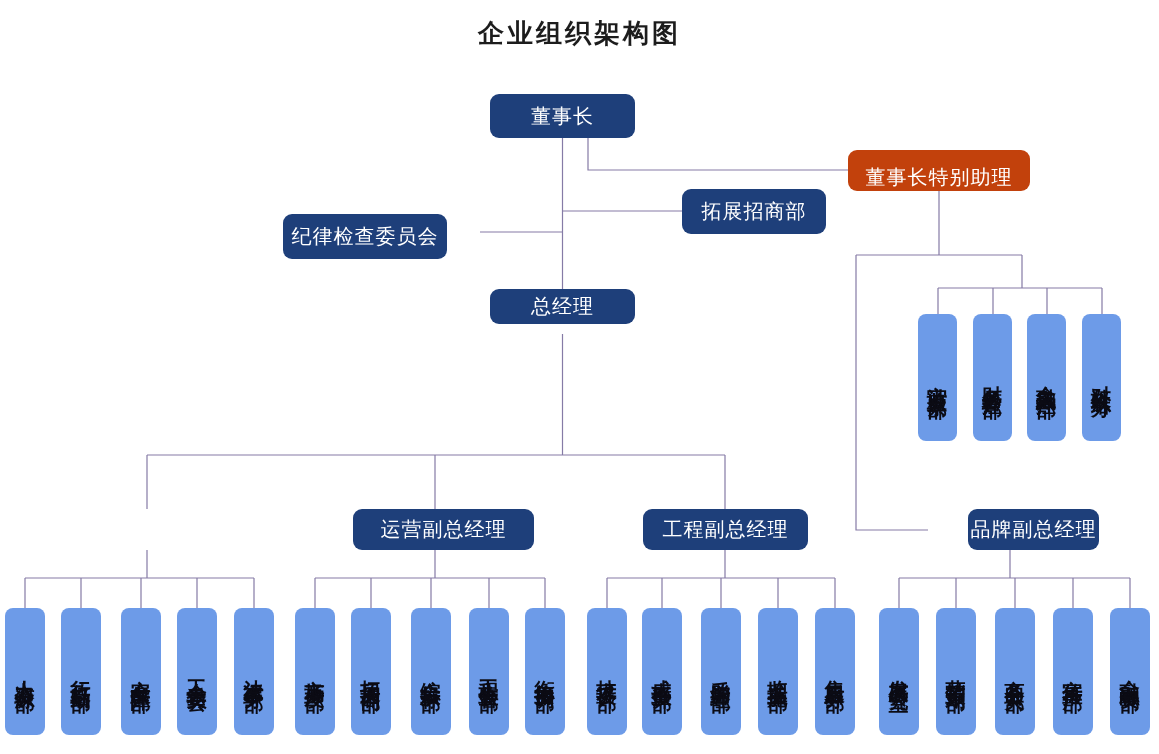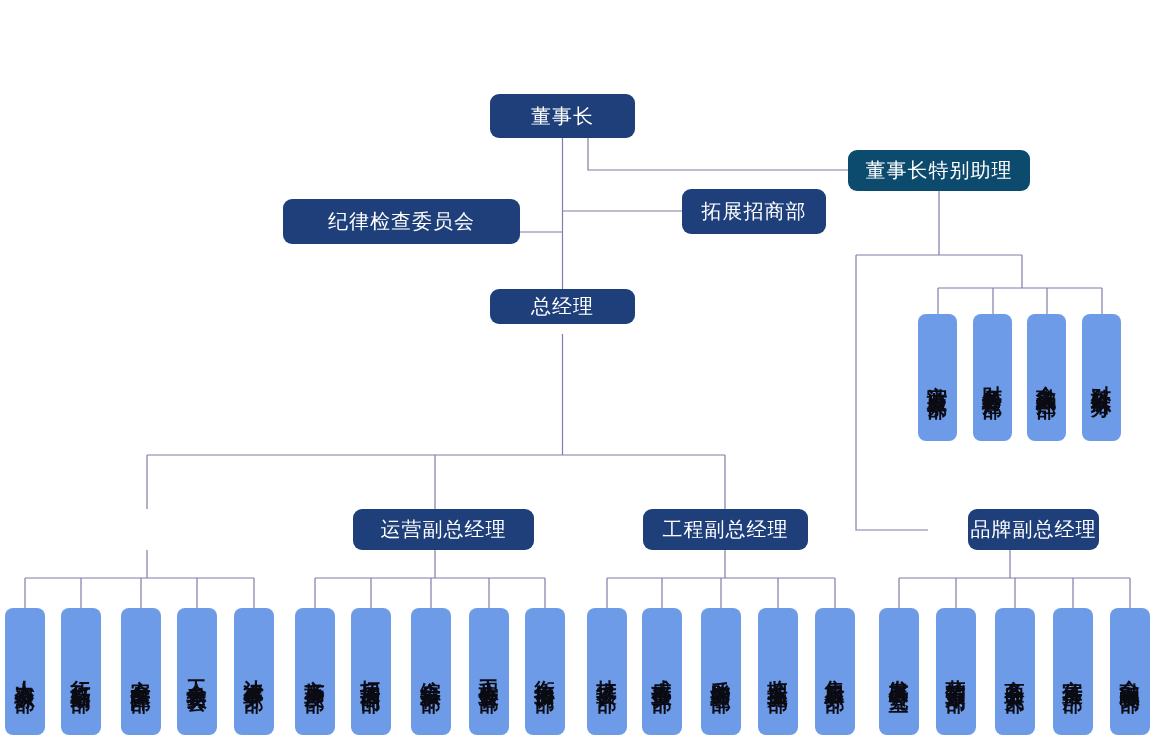--- a/index.html
+++ b/index.html
@@ -18,21 +18,21 @@
   }
   .lines{position:absolute;left:0;top:0;}
   .node{
     position:absolute;
     display:flex;align-items:center;justify-content:center;
     border-radius:9px;
     font-size:20px;letter-spacing:1px;
     box-sizing:border-box;
   }
   .navy{background:#1e3f7a;color:#ffffff;}
-  .blue{background:#0c4a6e;color:#ffffff;}
+  .blue{background:#c2410c;color:#ffffff;align-items:flex-end;}
   .vbox{
     position:absolute;
     background:#6d9be8;
     border-radius:8px;
     display:flex;align-items:center;justify-content:center;
     box-sizing:border-box;
   }
   .vbox span{
     writing-mode:vertical-rl;
     text-orientation:upright;
@@ -41,20 +41,21 @@
     letter-spacing:3px;
     color:#0b0b14;
     line-height:1;
   }
 </style>
 </head>
 <body>
 
 <div class="canvas">
 
+  <div class="title">企业组织架构图</div>
 
   <svg class="lines" width="1159" height="754" viewBox="0 0 1159 754">
     <path fill="none" stroke="#857ba6" stroke-width="1.2" d="
       M562.5 138 L562.5 289
       M588 138 L588 170 L848 170
       M562.5 211 L682 211
       M480 232 L562.5 232
       M939 191 L939 255
       M856 255 L1022 255
       M856 255 L856 530 L928 530
@@ -89,21 +90,21 @@
   </div>
 
   <div class="node blue" style="left:848px;top:150px;width:182px;height:41px">
     <span>董事长特别助理</span>
   </div>
 
   <div class="node navy" style="left:682px;top:189px;width:144px;height:45px">
     <span>拓展招商部</span>
   </div>
 
-  <div class="node navy" style="left:283px;top:199px;width:237px;height:45px">
+  <div class="node navy" style="left:283px;top:214px;width:164px;height:45px">
     <span>纪律检查委员会</span>
   </div>
 
   <div class="node navy" style="left:490px;top:289px;width:145px;height:35px">
     <span>总经理</span>
   </div>
 
 
   <div class="node navy" style="left:353px;top:509px;width:181px;height:41px">
     <span>运营副总经理</span>

